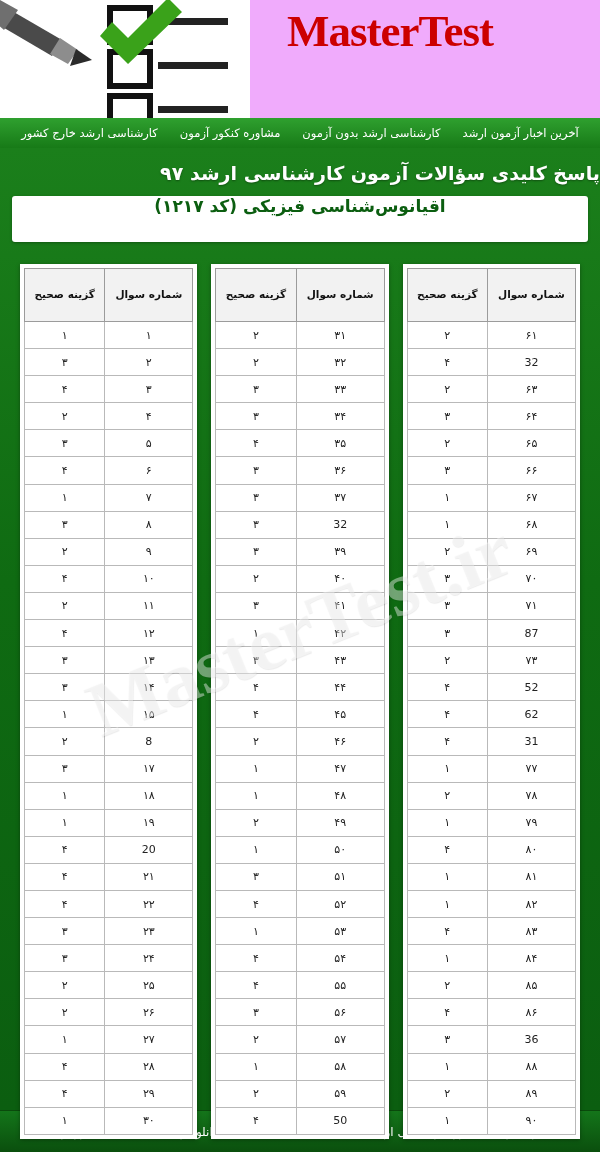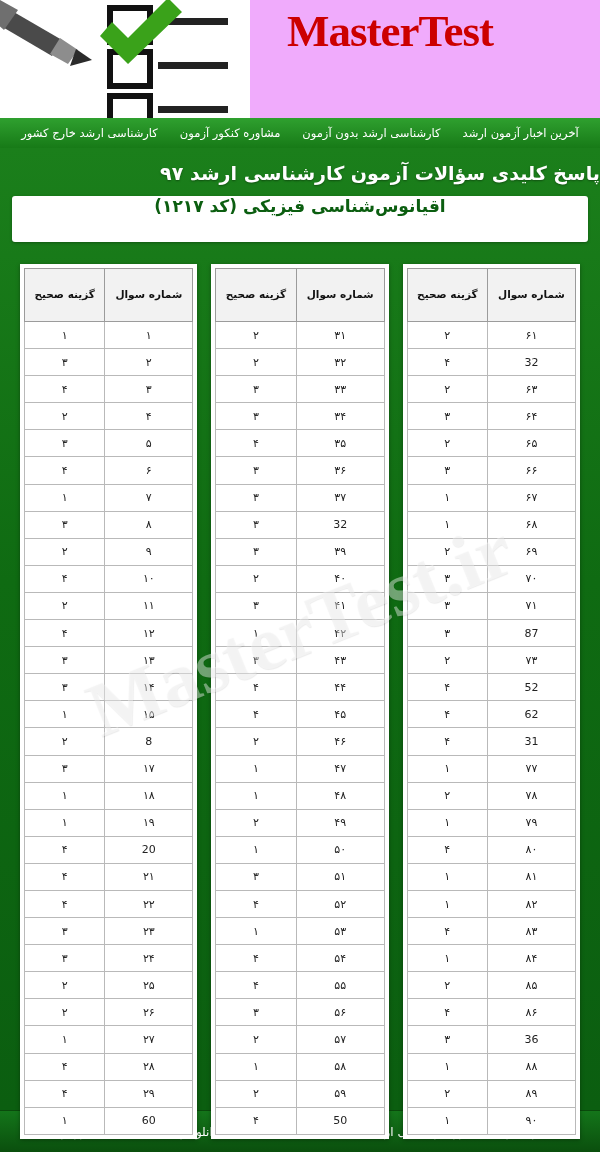--- a/index.html
+++ b/index.html
@@ -291,21 +291,21 @@
               </tr>
               <tr>
                 <td>۲۸</td>
                 <td>۴</td>
               </tr>
               <tr>
                 <td>۲۹</td>
                 <td>۴</td>
               </tr>
               <tr>
-                <td>60</td>
+                <td>۳۰</td>
                 <td>۱</td>
               </tr>
             </tbody>
         </table>
       </div>
 
       <div class="tbl-card">
         <table>
           <thead>
             <tr>

